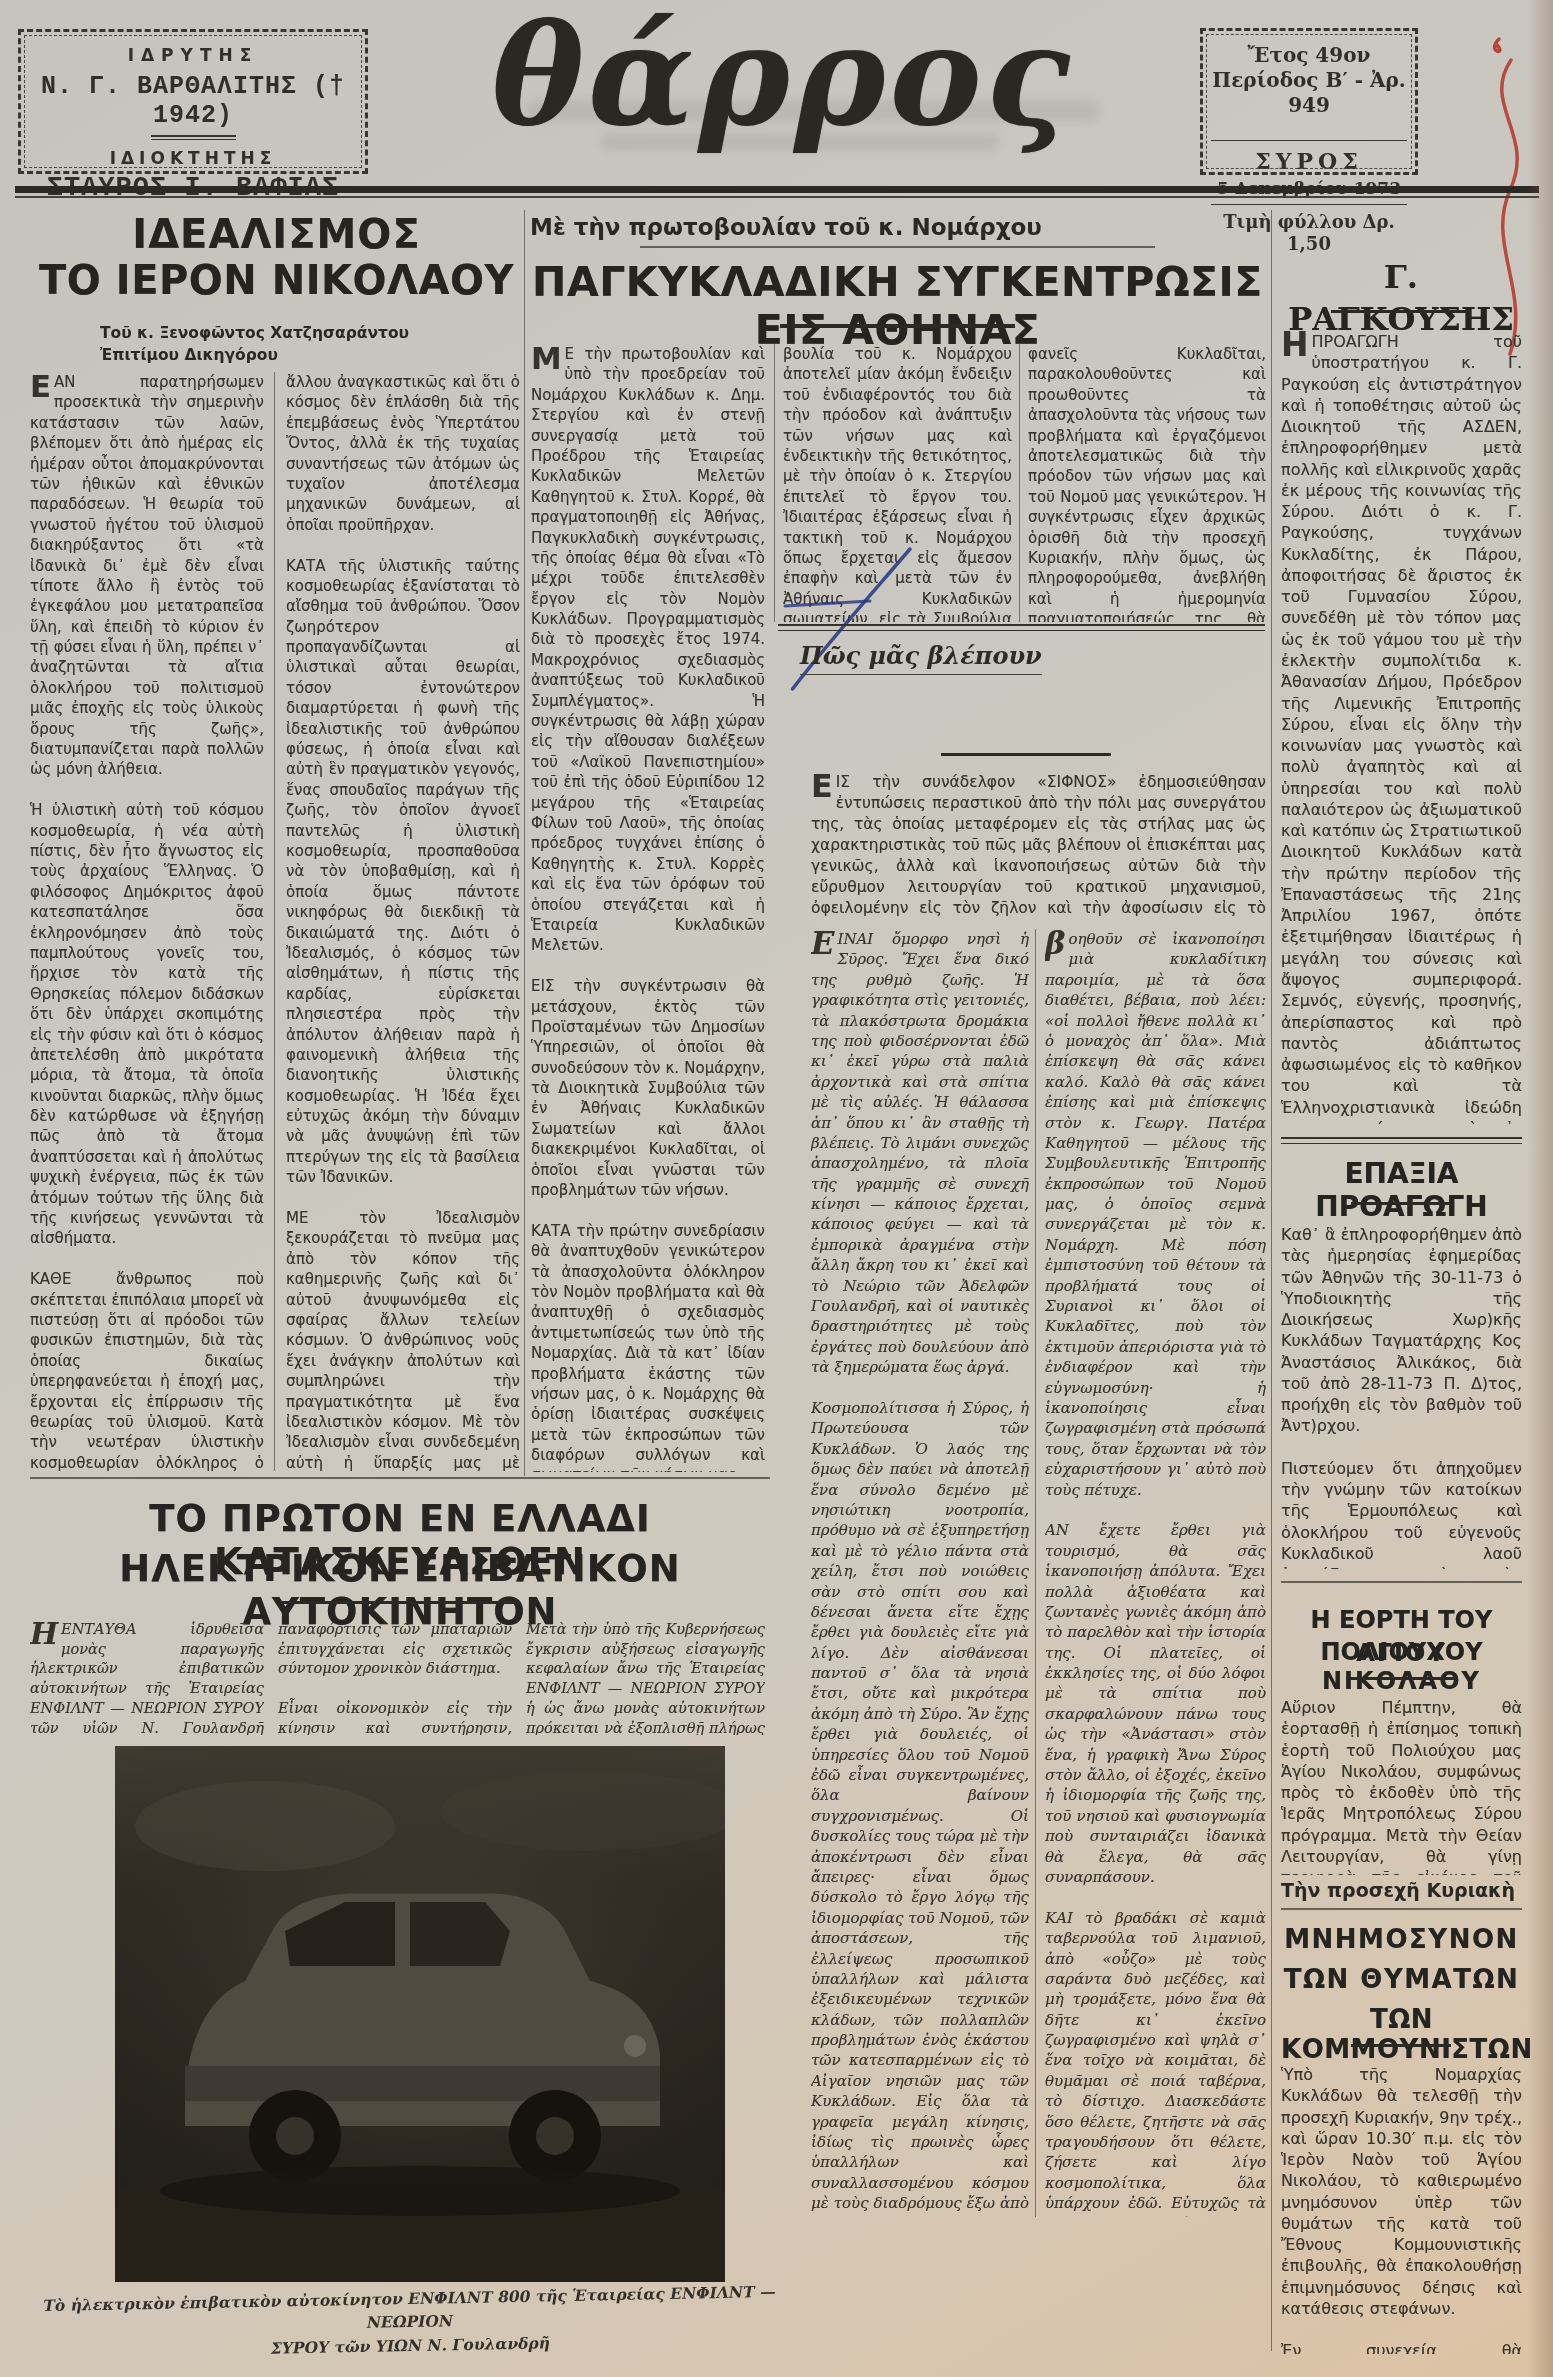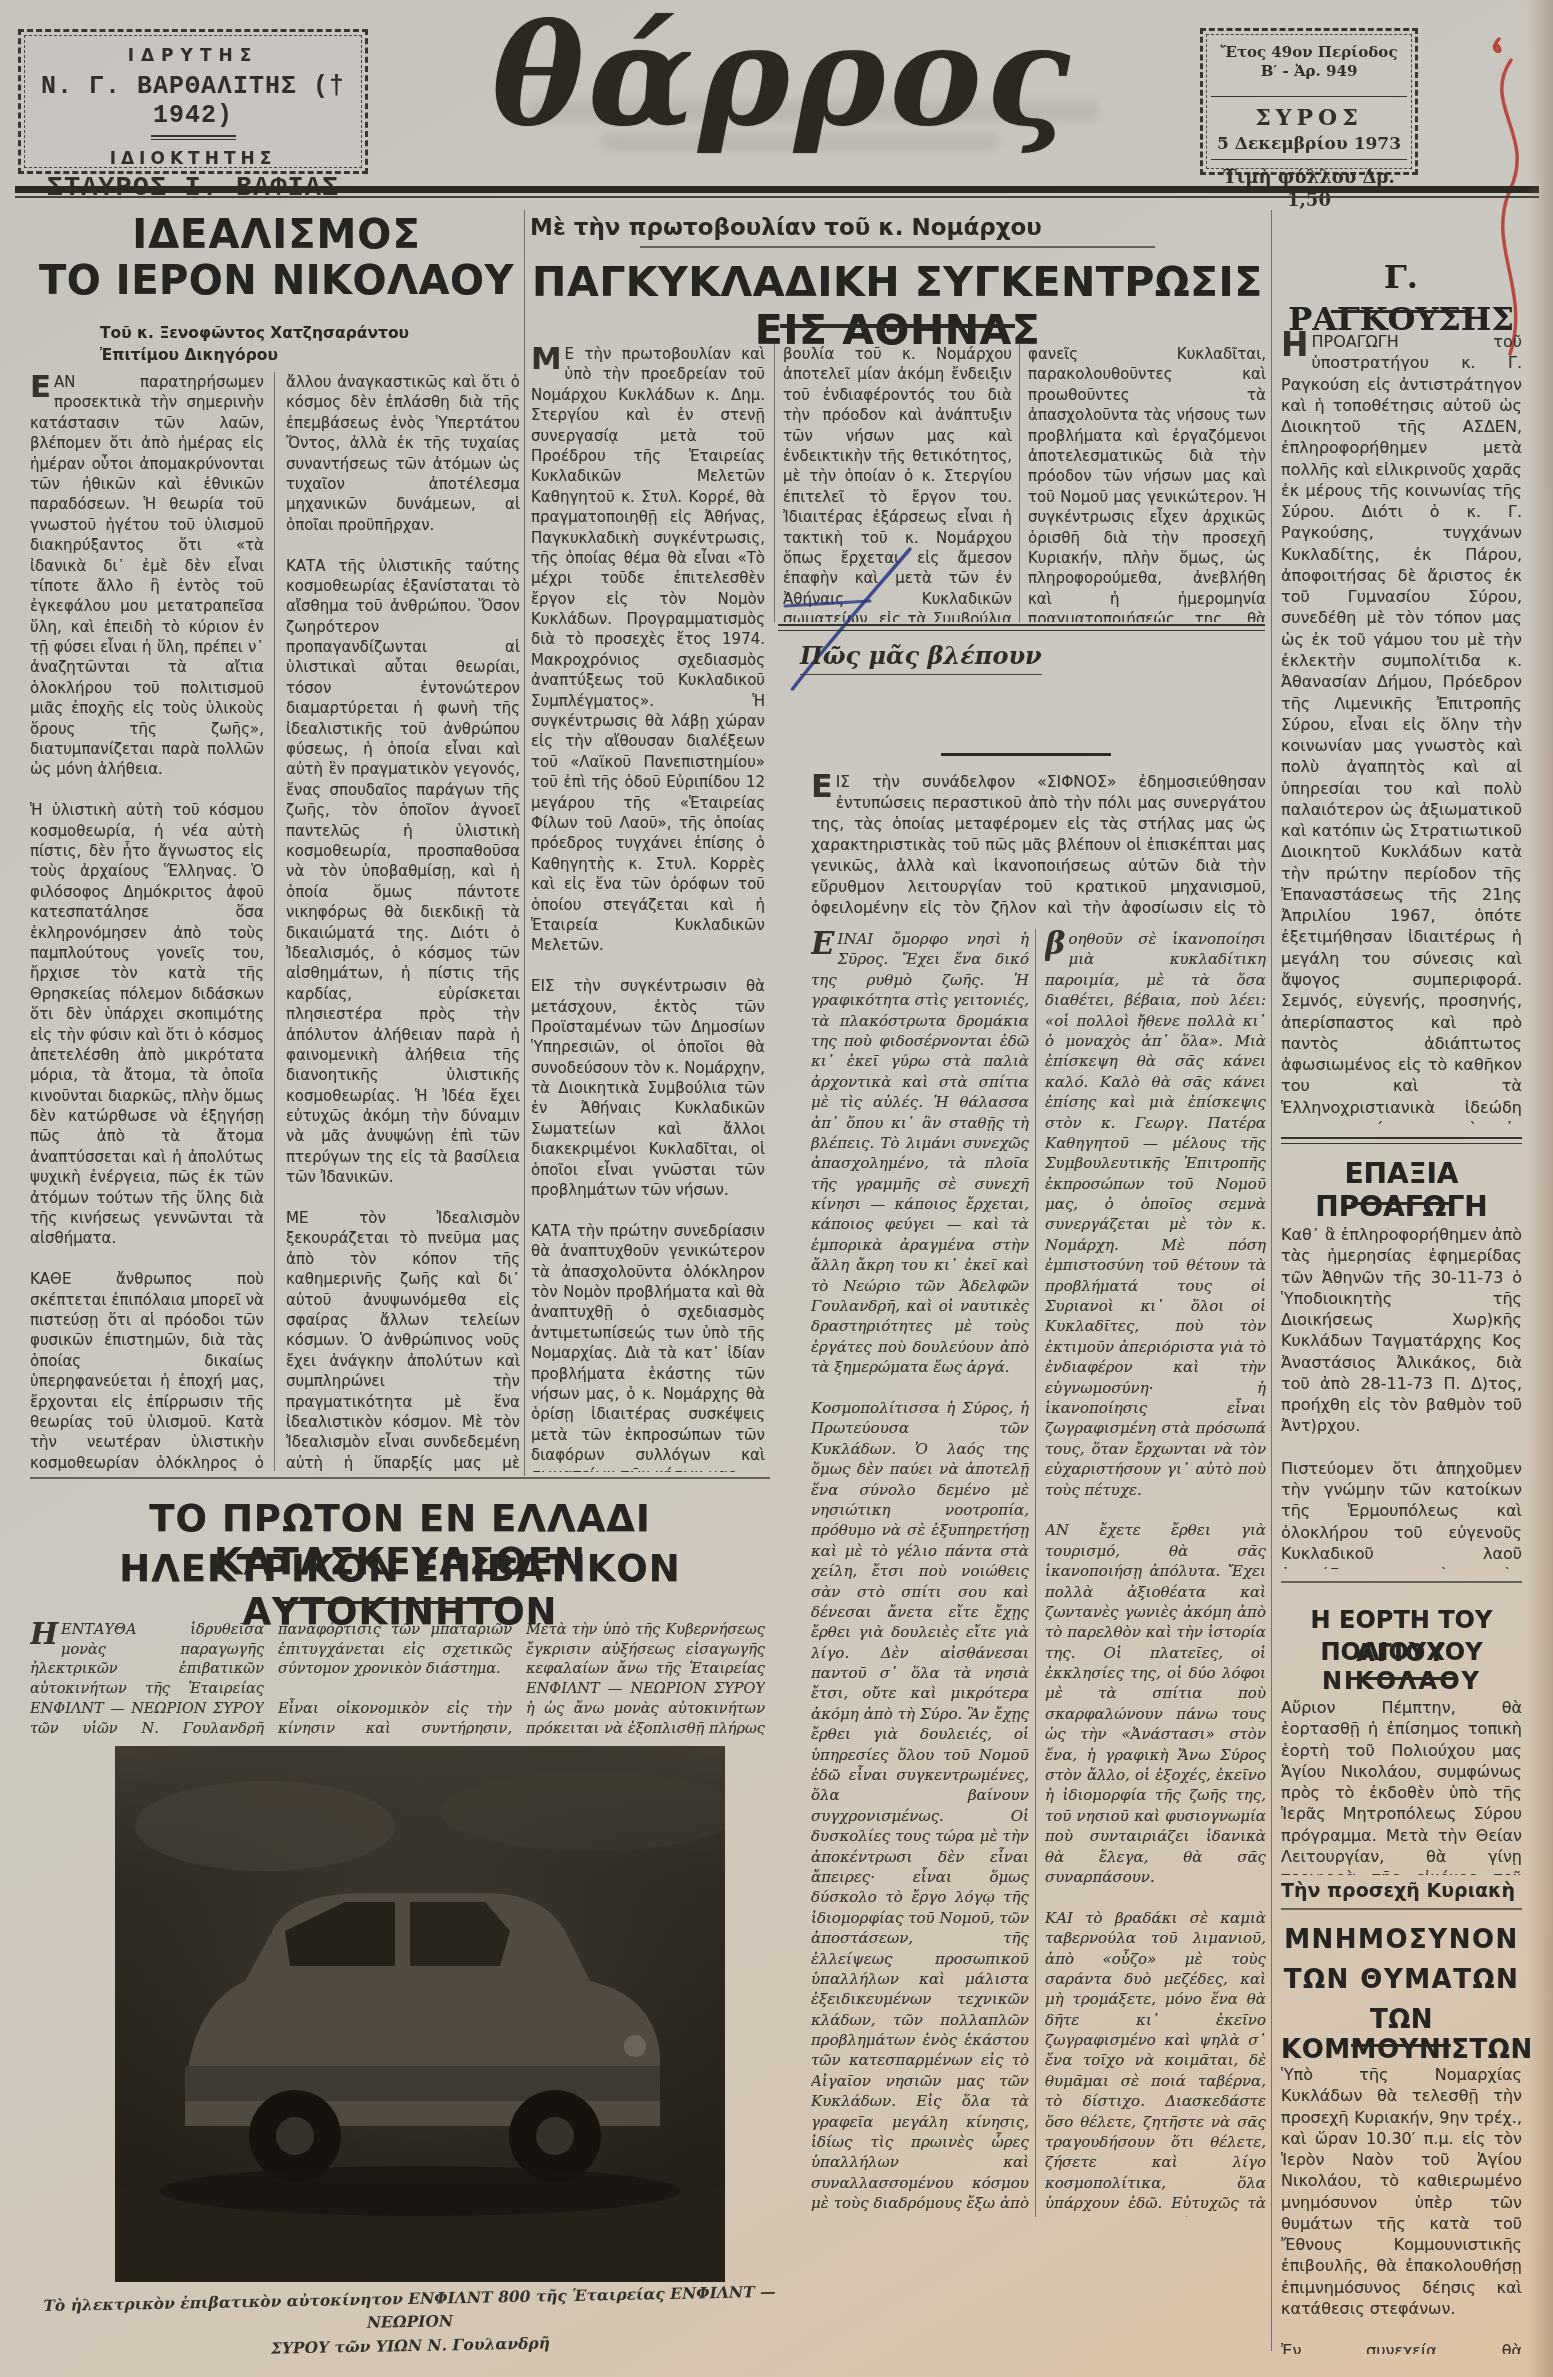--- a/index.html
+++ b/index.html
@@ -47,21 +47,21 @@
     <div class="founder-label">ΙΔΡΥΤΗΣ</div>
     <div class="founder-name" style="margin-top:7px;">Ν. Γ. ΒΑΡΘΑΛΙΤΗΣ († 1942)</div>
     <div class="short-dbl"></div>
     <div class="founder-label" style="margin-top:8px;letter-spacing:5px;">ΙΔΙΟΚΤΗΤΗΣ</div>
     <div class="founder-name" style="margin-top:5px;font-size:27px;">ΣΤΑΥΡΟΣ Ι. ΒΑΦΙΑΣ</div>
   </div>
 
   <div class="abs masthead" style="left:370px;top:7px;width:826px;">θάρρος</div>
 
   <div class="abs xbox issue-box serif" style="left:1200px;top:28px;width:218px;height:147px;padding:12px 8px;box-sizing:border-box;font-family:'DejaVu Serif',serif;">
-    <div style="font-size:15px;font-weight:bold;border-bottom:1.5px solid #3a362f;padding-bottom:15px;">Ἔτος 49ον Περίοδος Β′ - Ἀρ. 949</div>
+    <div style="font-size:20px;font-weight:bold;border-bottom:1.5px solid #3a362f;padding-bottom:22px;">Ἔτος 49ον Περίοδος Β′ - Ἀρ. 949</div>
     <div style="font-size:22px;font-weight:bold;letter-spacing:5px;margin-top:7px;">ΣΥΡΟΣ</div>
     <div style="font-size:17px;font-weight:bold;border-bottom:1.5px solid #3a362f;padding-bottom:5px;margin-top:2px;">5 Δεκεμβρίου 1973</div>
     <div style="font-size:18px;font-weight:bold;margin-top:6px;">Τιμὴ φύλλου Δρ. 1,50</div>
   </div>
 
   <svg class="abs" style="left:1451px;top:30px;width:103px;height:330px;" viewBox="0 0 206 660">
     <path d="M96,18 C70,44 112,52 92,30" fill="none" stroke="#b5342c" stroke-width="7" stroke-linecap="round" opacity=".9"></path>
     <path d="M120,60 C60,150 170,210 118,320 C70,430 160,520 118,648" fill="none" stroke="#b5342c" stroke-width="7" stroke-linecap="round" opacity=".85"></path>
   </svg>
 

